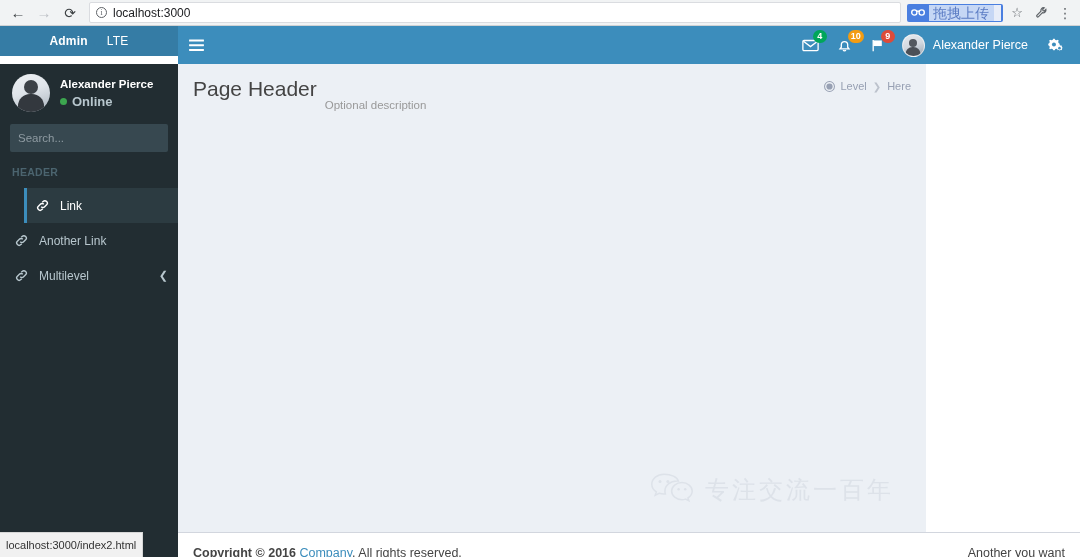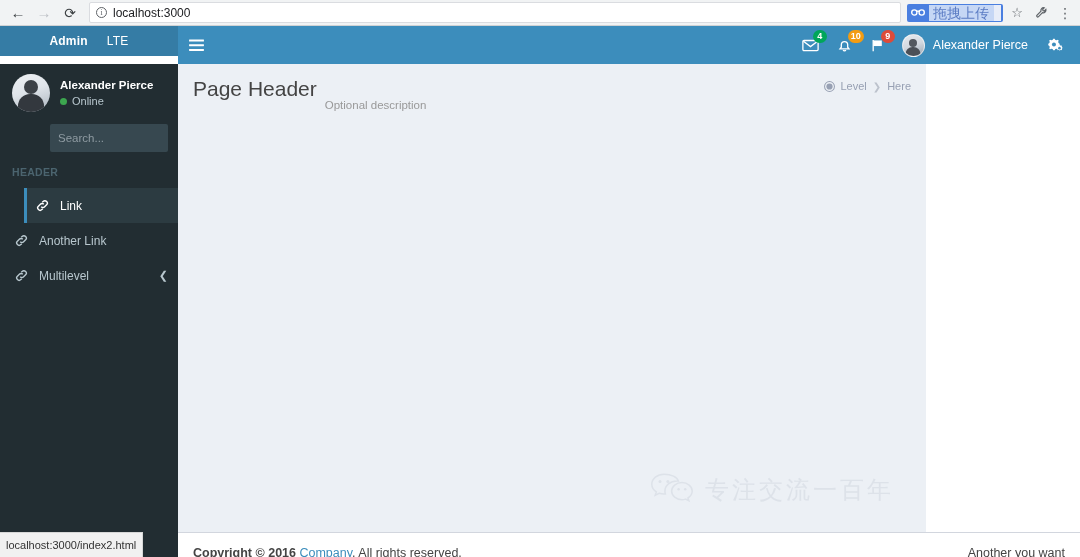--- a/index.html
+++ b/index.html
@@ -158,26 +158,26 @@
   .up-info { margin-left: 10px; }
   .up-name {
     color: #fff; font-size: 11.5px; font-weight: 700;
     margin-bottom: 4px;
   }
   .up-status { display: flex; align-items: center; }
   .dot-online {
     width: 7px; height: 7px; border-radius: 50%;
     background: #3ca64f; margin-right: 5px;
   }
-  .up-status-text { color: #b8c7ce; font-size: 11px; font-weight: 400; }
+  .up-status-text { color: #b8c7ce; font-size: 13px; font-weight: 700; }
 
   .search-wrap { padding: 0 10px; }
   .search-box {
     height: 28px; background: #374850; border-radius: 2px;
-    display: flex; align-items: center; position: relative; margin-left: 40px;
+    display: flex; align-items: center; position: relative;
   }
   .search-input {
     flex: 1; background: transparent; border: 0; outline: 0;
     color: #ccc; font-size: 11.5px; padding: 0 8px;
     font-family: "Liberation Sans", sans-serif;
   }
   .search-input::placeholder { color: #8f9ba2; }
   .search-btn {
     width: 30px; height: 28px; background: transparent; border: 0;
     color: #999; display: flex; align-items: center; justify-content: center;

